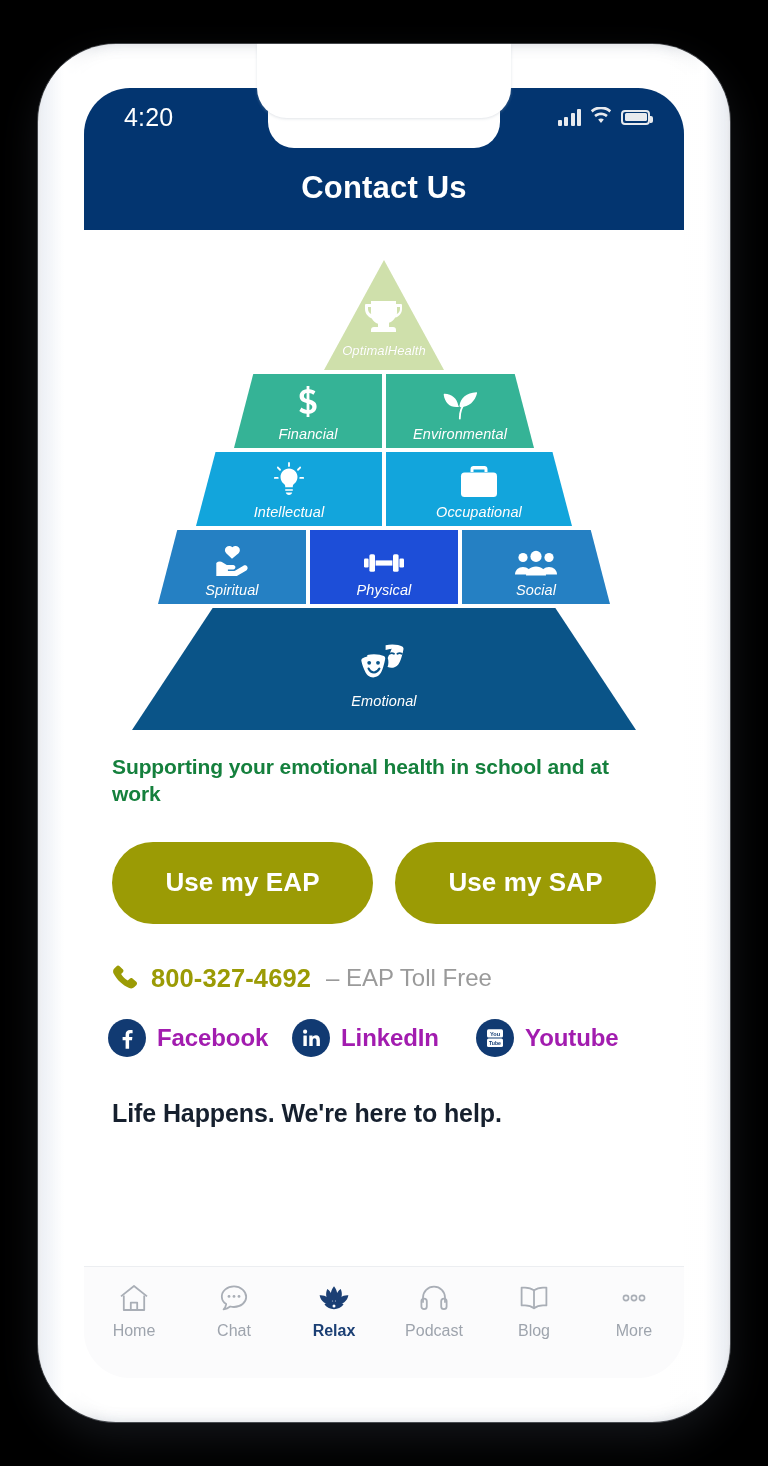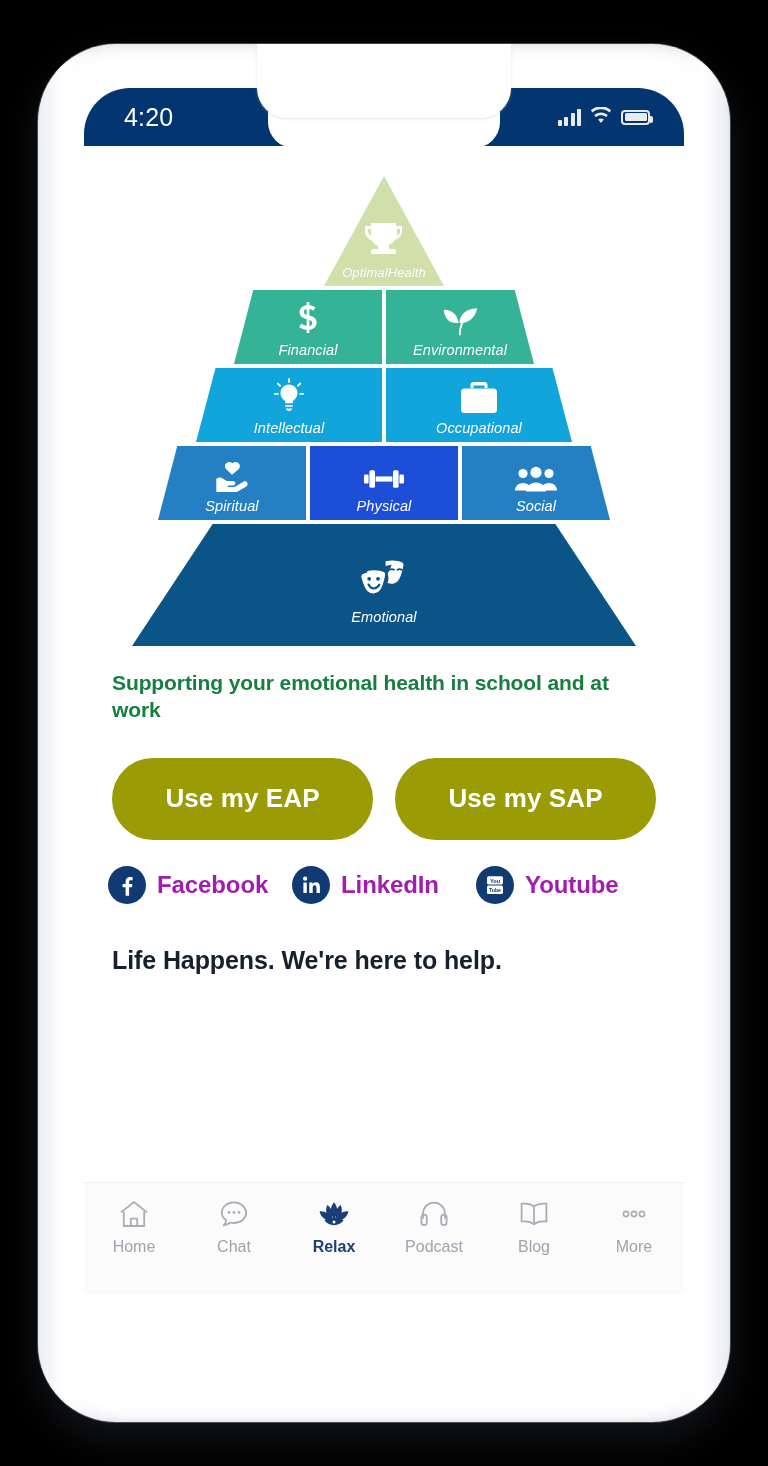--- a/index.html
+++ b/index.html
@@ -205,21 +205,21 @@
     margin-bottom: 7px;
   }
   .cell .ico svg { display: block; fill: #ffffff; }
 
   
   #tier-1 { top: 0; height: 110px; }
   #cell-optimal {
     width: 120px; height: 110px;
     background: #cfe0ab;
     clip-path: polygon(50% 0, 100% 100%, 0 100%);
-    padding-bottom: 7px;
+    padding-bottom: 13px;
   }
   #cell-optimal .lbl { font-size: 13px; }
 
   
   #tier-2 { top: 114px; height: 74px; }
   #cell-financial {
     width: 148px; height: 74px;
     background: #35b396;
     clip-path: polygon(13% 0, 100% 0, 100% 100%, 0 100%);
   }
@@ -410,20 +410,23 @@
           <svg width="22" height="17" viewBox="0 0 24 18">
             <path fill="#e8eaee" d="M12 17.2l-3.1-3.9c.9-.7 1.9-1.1 3.1-1.1s2.2.4 3.1 1.1L12 17.2zM12 8.8c-2.1 0-4 .7-5.5 2L4.6 8.4C6.6 6.7 9.2 5.7 12 5.7s5.4 1 7.4 2.7l-1.9 2.4c-1.5-1.3-3.4-2-5.5-2zM12 2.2c-3.5 0-6.7 1.3-9.2 3.4L.9 3.2C4 .6 7.8-.9 12-.9s8 1.5 11.1 4.1l-1.9 2.4C18.7 3.5 15.5 2.2 12 2.2z"></path>
           </svg>
         </span>
         <span class="battery">
             <span></span>
           </span>
       </div>
     </div>
 
+    <div id="app-header">
+      <div id="app-title">Contact Us</div>
+    </div>
 
     <div id="app-body">
 
       <div id="pyramid-wrap">
         <div id="pyramid">
 
           <div class="tier" id="tier-1">
             <div class="cell" id="cell-optimal">
               <span class="ico">
                 <svg width="40" height="38" viewBox="0 0 40 38">
@@ -531,20 +534,29 @@
         </div>
       </div>
 
       <h2 id="headline">Supporting your emotional health in school and at work</h2>
 
       <div id="actions">
         <button class="pill-btn">Use my EAP</button>
         <button class="pill-btn">Use my SAP</button>
       </div>
 
+      <div id="phone-row">
+        <span id="phone-icon">
+          <svg width="26" height="26" viewBox="0 0 26 26">
+            <path d="M7.6 1.3c-.8-.9-2.2-1-3-.1L2.3 3.5C1 4.8.7 6.8 1.6 8.5c3.4 6.4 8.9 11.6 15.6 14.6 1.8.8 3.9.4 5.2-1l2.1-2.2c.8-.9.7-2.3-.2-3.1l-3.8-3.2c-.8-.7-2-.6-2.8.1l-1.9 1.8c-2.7-1.6-5-3.8-6.7-6.5l1.8-1.8c.7-.7.8-1.9.1-2.7L7.6 1.3z"></path>
+          </svg>
+        </span>
+        <span id="phone-number">800-327-4692</span>
+        <span id="phone-label">– EAP Toll Free</span>
+      </div>
 
       <div id="social-row">
 
         <div class="social-item">
           <span class="social-badge">
             <svg width="22" height="22" viewBox="0 0 22 22">
               <path d="M13.1 21.8v-8.5h2.9l.4-3.3h-3.3V7.8c0-1 .3-1.6 1.7-1.6h1.8V3.2c-.3 0-1.4-.1-2.6-.1-2.6 0-4.4 1.6-4.4 4.5V10H6.6v3.3h3v8.5h3.5z"></path>
             </svg>
           </span>
           <span class="social-label">Facebook</span>

